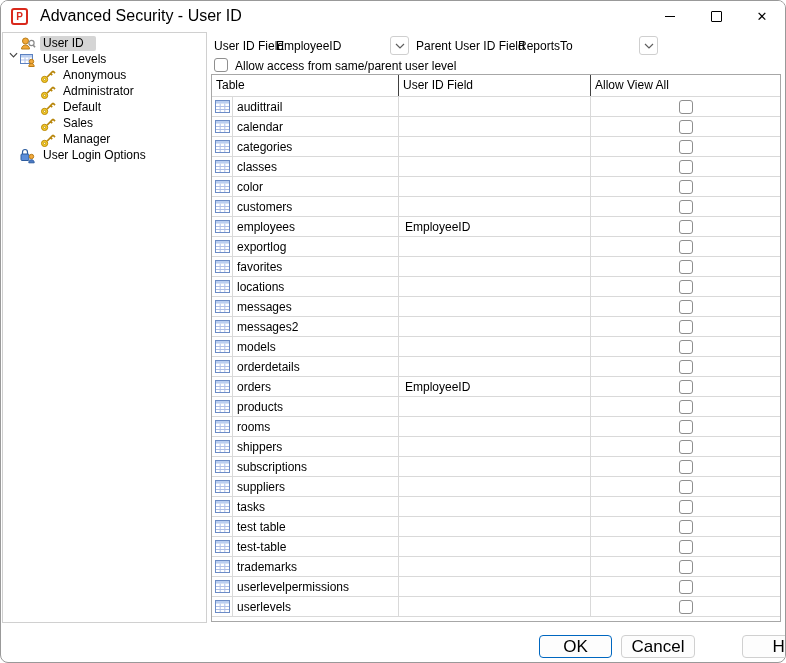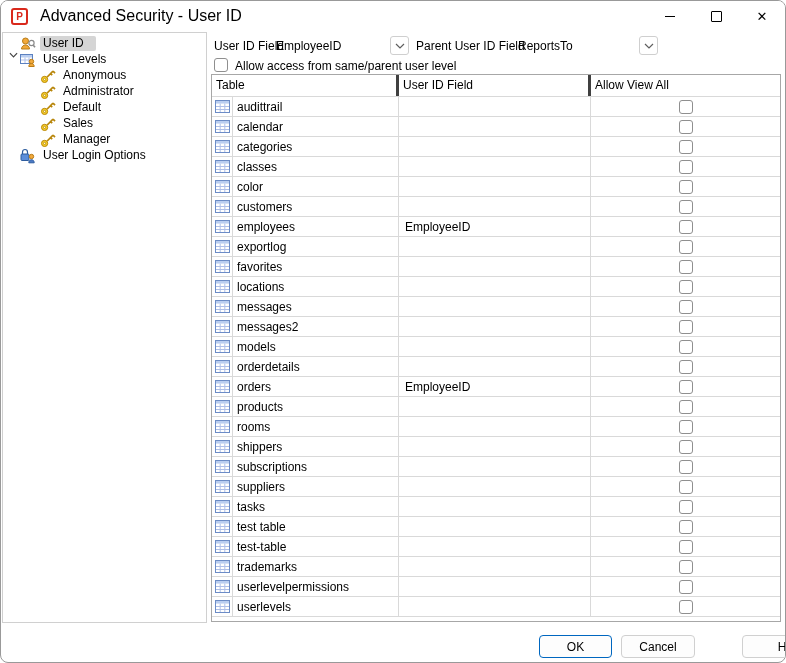--- a/index.html
+++ b/index.html
@@ -31,32 +31,32 @@
   
   .abs{position:absolute;}
   .combo-btn{position:absolute;width:19px;height:19px;box-sizing:border-box;background:#fff;
     border:1px solid #cfcfcf;border-radius:3px;display:flex;align-items:center;justify-content:center;}
   .checkbox{display:inline-block;width:14px;height:14px;box-sizing:border-box;background:#fff;
     border:1px solid #8f8f8f;border-radius:3px;}
   
   .dtable{position:absolute;left:210px;top:73px;width:570px;height:548px;box-sizing:border-box;
     border:1px solid #a7a7a7;background:#fff;overflow:hidden;}
   .thead{display:grid;grid-template-columns:187px 192px auto;height:21px;border-bottom:1px solid #d9d9d9;}
-  .hcell{box-sizing:border-box;padding:3px 0 0 4px;border-right:3px solid #404040;}
+  .hcell{box-sizing:border-box;padding:3px 0 0 4px;border-right:1px solid #404040;}
   .hcell:last-child{border-right:none;}
   .trow{display:grid;grid-template-columns:21px 166px 192px auto;height:19px;border-bottom:1px solid #d9d9d9;}
   .tcell{box-sizing:border-box;border-right:1px solid #d9d9d9;display:flex;align-items:center;overflow:hidden;}
   .tcell.icon{justify-content:center;}
   .tcell.name{padding-left:4px;}
   .tcell.uid{padding-left:6px;}
   .tcell.ava{border-right:none;justify-content:center;}
   
   .btn{position:absolute;top:634px;height:23px;box-sizing:border-box;background:#fdfdfd;
     border:1px solid #d0d0d0;border-radius:4px;display:flex;align-items:center;justify-content:center;
-    font-size:12px;}
+    font-size:17px;}
   .btn.primary{border-color:#0067c0;}
 </style>
 </head>
 <body>
 
 <div class="window">
 
   <div class="titlebar">
     <span class="app-icon">P</span>
     <span class="title-text">Advanced Security - User ID</span>

